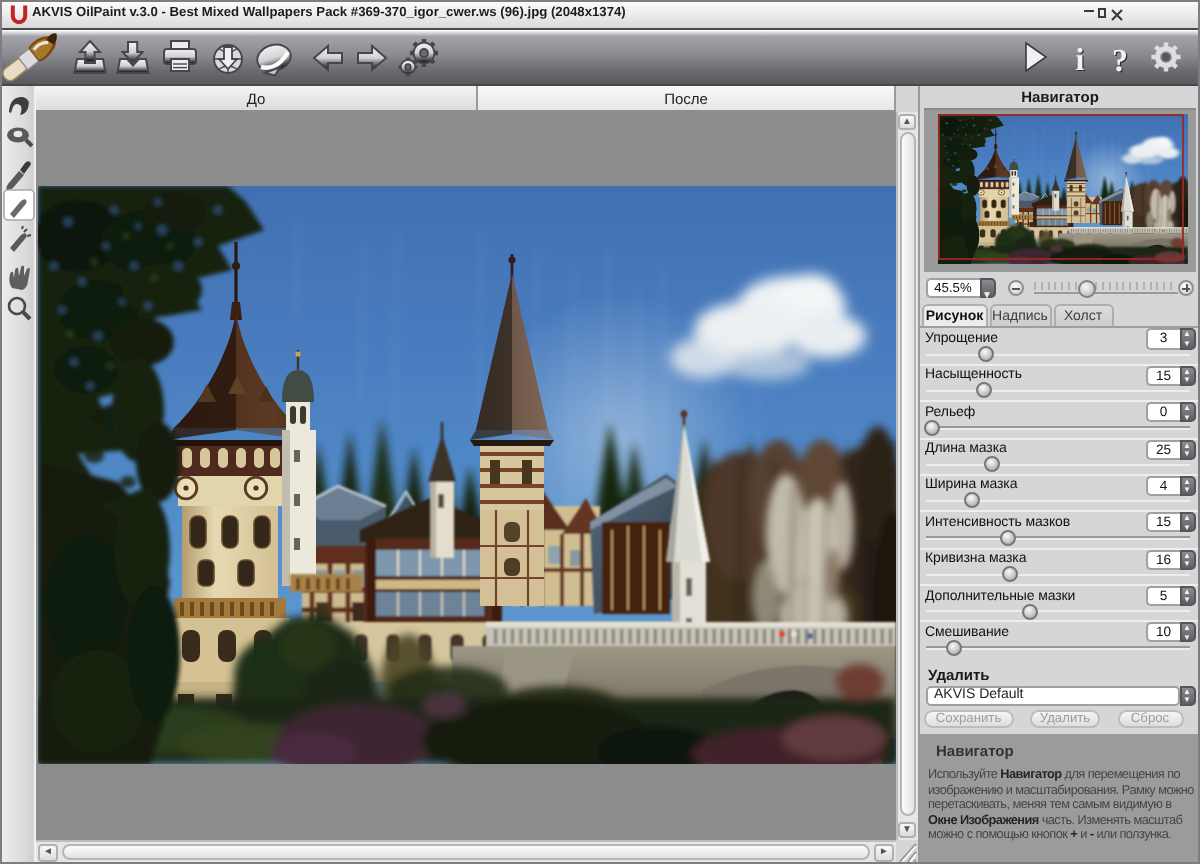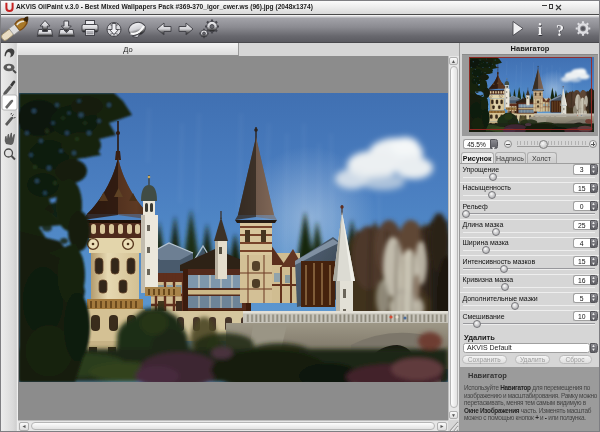--- a/index.html
+++ b/index.html
@@ -141,20 +141,21 @@
 </g>
 <g transform="translate(0,88)">
  <path d="M5 13 q-2 -3 -1 -7 q0.5 -1.5 1.5 -1 l0.5 3 l0.5 -4 q0.5 -1.5 1.5 -1 l0.5 4 l1 -4.5 q0.5 -1 1.5 -0.5 l0 5 l1.5 -3.5 q1 -1 1.5 0 l-1 6 q-0.5 4 -3 4.5 Z" fill="#5e5e5e"></path>
 </g>
 <g transform="translate(0,104)" fill="none" stroke="#4a4a4a" stroke-width="1.3">
  <circle cx="7.5" cy="6" r="4"></circle>
  <path d="M10.5 9 l3.5 3.5" stroke-width="2"></path>
 </g>
 </svg>
   <div class="tab" style="left:17px;width:221px;">До</div>
+  <div class="tab" style="left:238px;width:209px;background:linear-gradient(#f9f9f9,#e7e7e7);">После</div>
   <div id="canvas" class="abs">
   <svg class="abs" style="left:1px;top:37px;filter:blur(0.35px)" width="429" height="289" viewBox="0 0 429 289">
 <defs>
 <linearGradient id="skyg" x1="0" y1="0" x2="0" y2="1">
  <stop offset="0" stop-color="#4070b2"></stop>
             <stop offset="0.32" stop-color="#4a7ec0"></stop>
  <stop offset="0.62" stop-color="#5590cb"></stop>
             <stop offset="1" stop-color="#68a2d6"></stop>
 </linearGradient>
 <linearGradient id="spireg" x1="0" y1="0" x2="1" y2="0">

